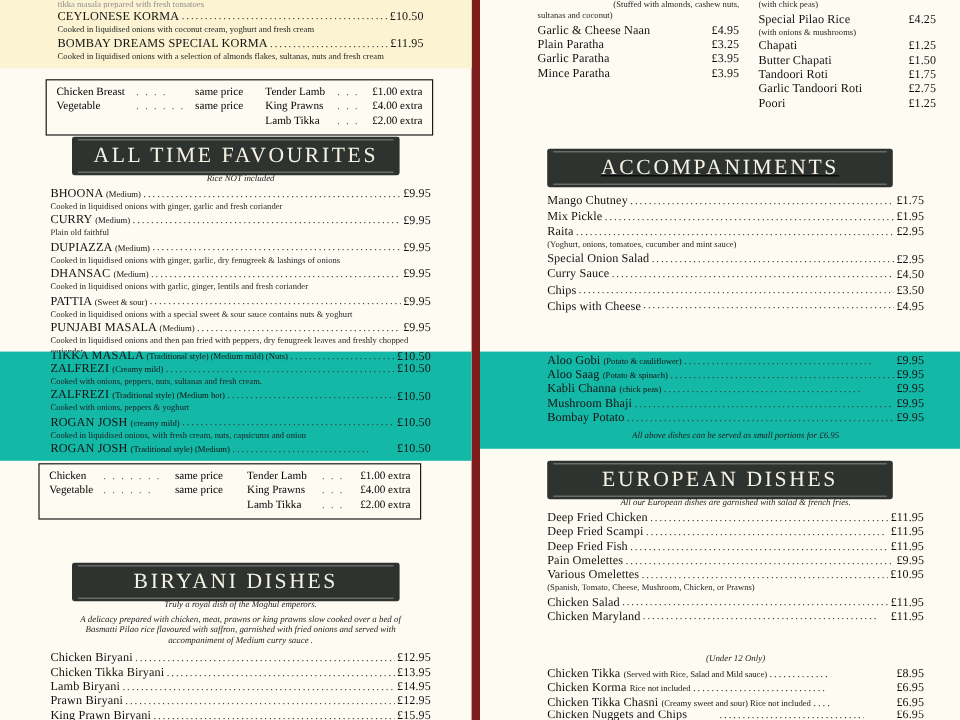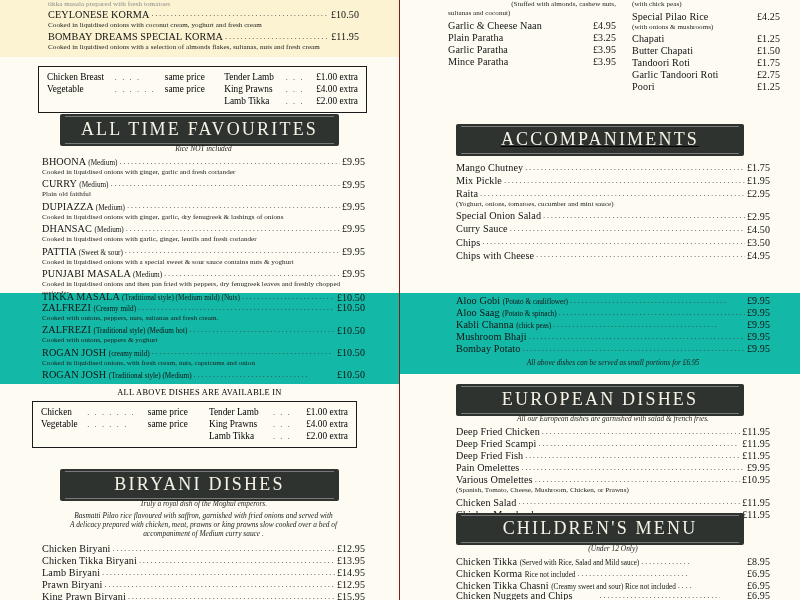--- a/index.html
+++ b/index.html
@@ -17,21 +17,21 @@
     overflow: hidden;
   }
   
   .half {
     position: absolute;
     top: 0;
     width: 400px;
     height: 600px;
     padding: 0;
   }
-  .half.left { left: 0; border-right: 1px solid #7f1d1d; }
+  .half.left { left: 0; border-right: 7px solid #7f1d1d; }
   .half.right { left: 400px; }
 
   .col {
     position: absolute;
     left: 0; right: 0;
   }
   .row {
     display: flex;
     align-items: center;
     font-size: 10.2px;
@@ -281,21 +281,20 @@
       </div>
       <div class="desc">Cooked in liquidised onions, with fresh cream, nuts, capsicums and onion</div>
       <div class="row">
         <span class="nm"><span>ROGAN JOSH</span> <span class="sub">(Traditional style) (Medium)</span></span>
         <span class="dots">..............................</span>
         <span class="pr">£10.50</span>
       </div>
     </div>
 
     <div class="col" style="top:382px;">
-      <div class="avail">ALL ABOVE DISHES ARE AVAILABLE IN</div>
       <div class="optbox" style="margin-left:32px;margin-right:42px;">
         <table>
           <tbody>
               <tr>
             <td>Chicken</td>
             <td class="d">. . . . . . .</td>
             <td>same price</td>
             <td style="padding-left:14px;">Tender Lamb</td>
             <td class="d">. . .</td>
             <td class="r">£1.00 extra</td>
@@ -321,22 +320,22 @@
       </div>
     </div>
 
     <div class="col" style="top:463px; padding:0 60px;">
       <div class="banner">
         <span class="t">BIRYANI DISHES</span>
       </div>
     </div>
     <div class="col" style="top:498px; padding:0 34px 0 42px;">
       <div class="note">Truly a royal dish of the Moghul emperors.</div>
+      <div class="note" style="margin:0;">A delicacy prepared with chicken, meat, prawns or king prawns slow cooked over a bed of</div>
       <div class="note" style="margin:0;">Basmatti Pilao rice flavoured with saffron, garnished with fried onions and served with</div>
-      <div class="note" style="margin:0;">A delicacy prepared with chicken, meat, prawns or king prawns slow cooked over a bed of</div>
       <div class="note" style="margin:0 0 5px;">accompaniment of Medium curry sauce .</div>
 
       <div class="row" style="margin-top:2px;">
         <span class="nm">Chicken Biryani</span>
         <span class="dots">.................................................................</span>
         <span class="pr">£12.95</span>
       </div>
       <div class="row">
         <span class="nm">Chicken Tikka Biryani</span>
         <span class="dots">.....................................................</span>
@@ -536,25 +535,20 @@
         <span class="dots">.............................................................</span>
         <span class="pr">£11.95</span>
       </div>
       <div class="row">
         <span class="nm">Chicken Maryland</span>
         <span class="dots">...................................................</span>
         <span class="pr">£11.95</span>
       </div>
     </div>
 
-    <div class="col" style="top:507px; padding:0 56px;">
-      <div class="banner">
-        <span class="t">CHILDREN'S  MENU</span>
-      </div>
-    </div>
     <div class="col" style="top:543px; padding:0 30px 0 56px;">
       <div class="note">(Under 12 Only)</div>
       <div class="row">
         <span class="nm"><span>Chicken Tikka</span> <span class="sub">(Served with Rice, Salad and Mild sauce)</span></span>
         <span class="dots">.............</span>
         <span class="pr">£8.95</span>
       </div>
       <div class="row">
         <span class="nm"><span>Chicken Korma</span> <span class="sub">Rice not included</span></span>
         <span class="dots">.............................</span>

